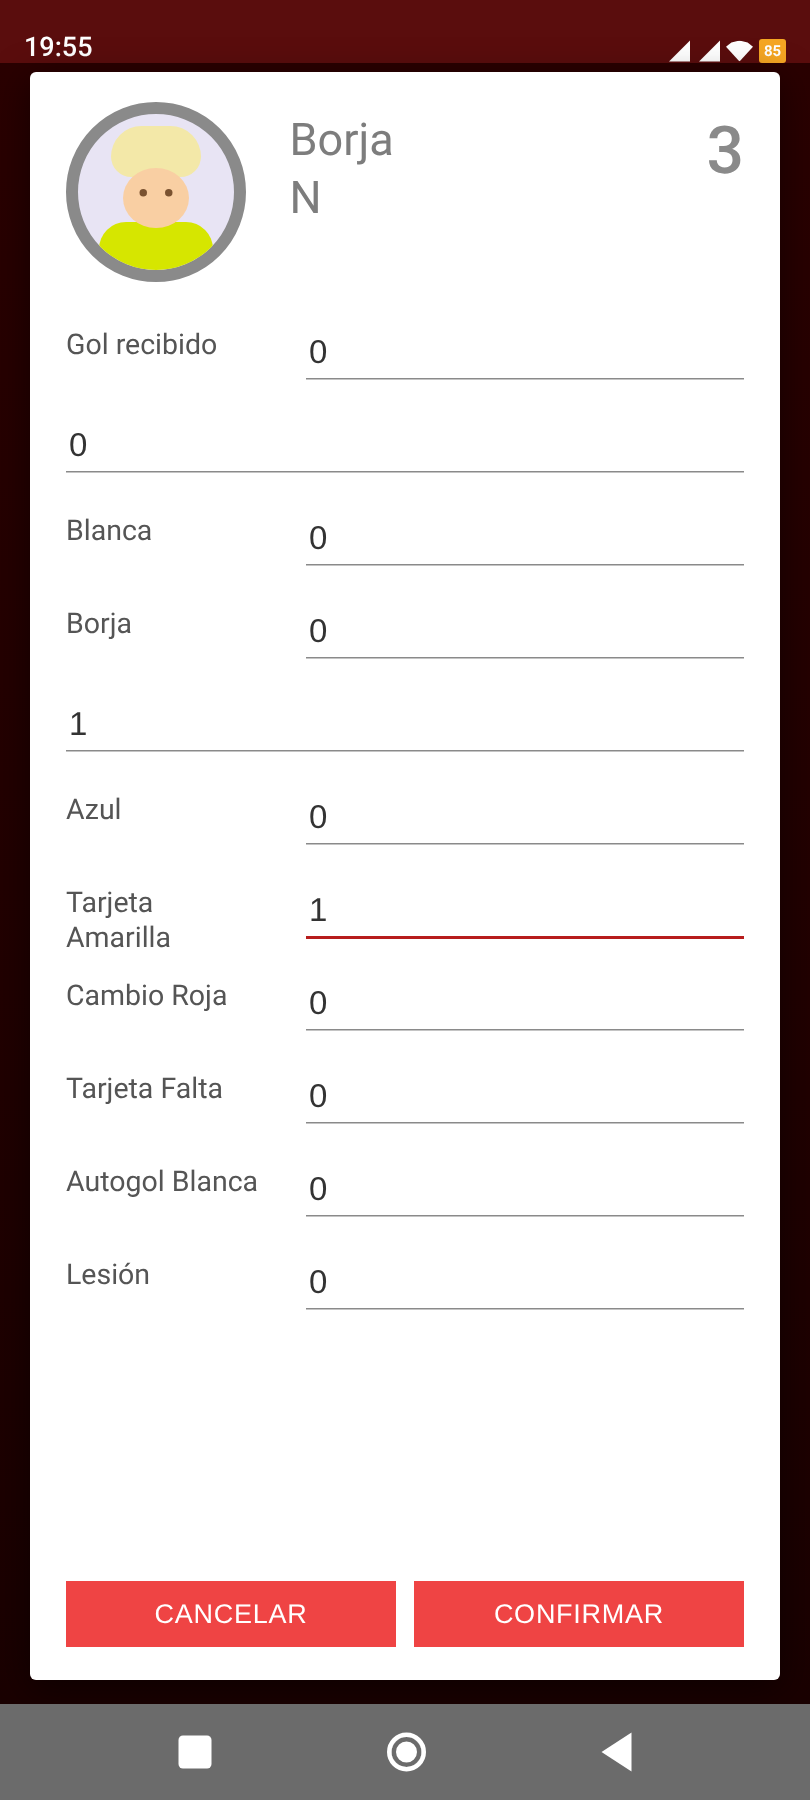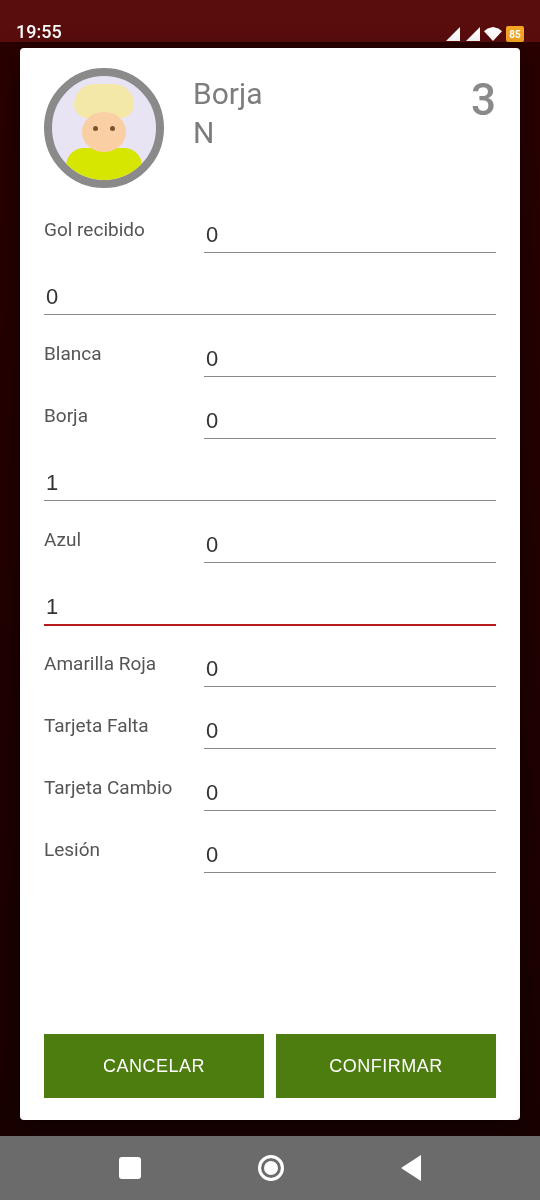--- a/index.html
+++ b/index.html
@@ -120,22 +120,22 @@
     outline: none;
   }
   .stat-input.active { border-bottom: 2px solid #b71c1c; }
   .buttons {
     display: flex;
     gap: 12px;
     margin-top: 28px;
   }
   .btn {
     flex: 1;
-    height: 64px;
-    background: #4d7c0f;
+    height: 44px;
+    background: #ef4444;
     color: #fff;
     font-size: 18px;
     letter-spacing: .5px;
     border: none;
     display:flex;align-items:center;justify-content:center;
     cursor: pointer;
   }
   
   .nav-bar {
     position: absolute;
@@ -199,32 +199,33 @@
         <input class="stat-input" value="0" style="">
       </div>
       <div class="stat-row">
         <input class="stat-input" value="1" style="">
       </div>
       <div class="stat-row">
         <div class="stat-label">Azul</div>
         <input class="stat-input" value="0" style="">
       </div>
       <div class="stat-row">
+        <div class="stat-label">Tarjeta Amarilla</div>
         <input class="stat-input active" value="1" style="">
       </div>
       <div class="stat-row">
-        <div class="stat-label">Amarilla Roja</div>
+        <div class="stat-label">Cambio Roja</div>
         <input class="stat-input" value="0" style="">
       </div>
       <div class="stat-row">
         <div class="stat-label">Tarjeta Falta</div>
         <input class="stat-input" value="0" style="">
       </div>
       <div class="stat-row">
-        <div class="stat-label">Tarjeta Cambio</div>
+        <div class="stat-label">Autogol Blanca</div>
         <input class="stat-input" value="0" style="">
       </div>
       <div class="stat-row">
         <div class="stat-label">Lesión</div>
         <input class="stat-input" value="0" style="">
       </div>
     </div>
 
   <div class="buttons">
     <button class="btn">CANCELAR</button>

